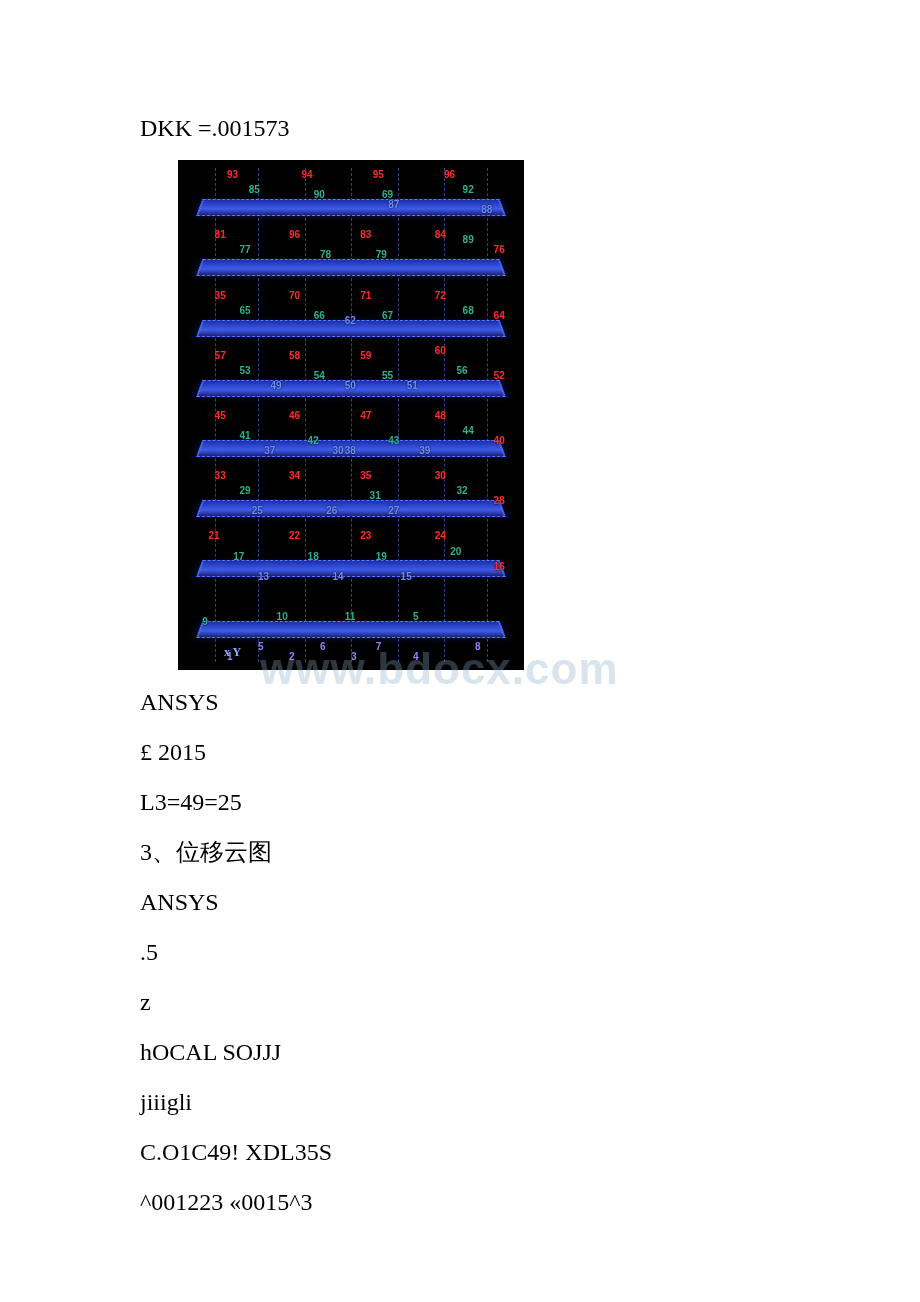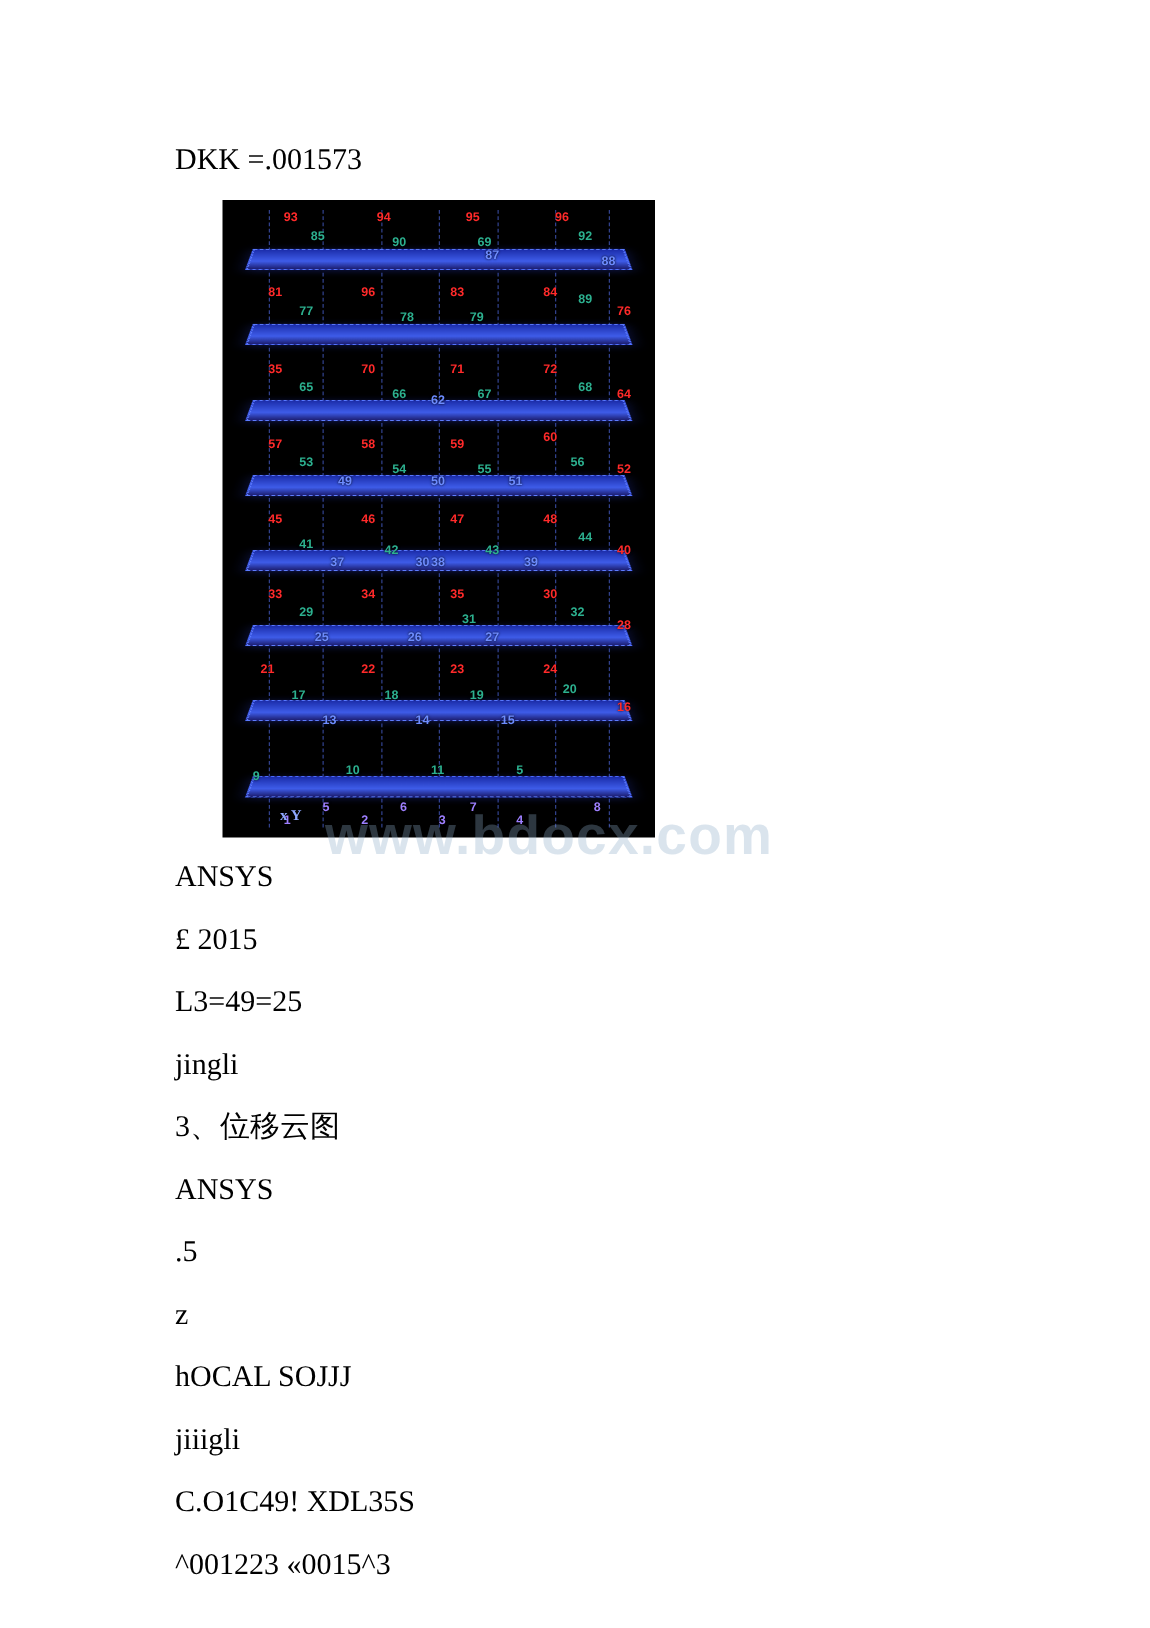--- a/index.html
+++ b/index.html
@@ -240,21 +240,20 @@
         <span class="node-num c-purp" style="top:95%; left:90%">8</span>
       </div>
       <span class="axis-label">x Y</span>
     </div>
     <div class="wm">www.bdocx.com</div>
   </div>
 
   <div class="text-line">ANSYS</div>
   <div class="text-line">£ 2015</div>
   <div class="text-line">L3=49=25</div>
-  <div class="text-line">jingli</div>
   <div class="text-line">3、位移云图</div>
   <div class="text-line">ANSYS</div>
   <div class="text-line">.5</div>
   <div class="text-line">z</div>
   <div class="text-line">hOCAL SOJJJ</div>
   <div class="text-line">jiiigli</div>
   <div class="text-line">C.O1C49! XDL35S</div>
   <div class="text-line">^001223 «0015^3</div>
 
 </div>

